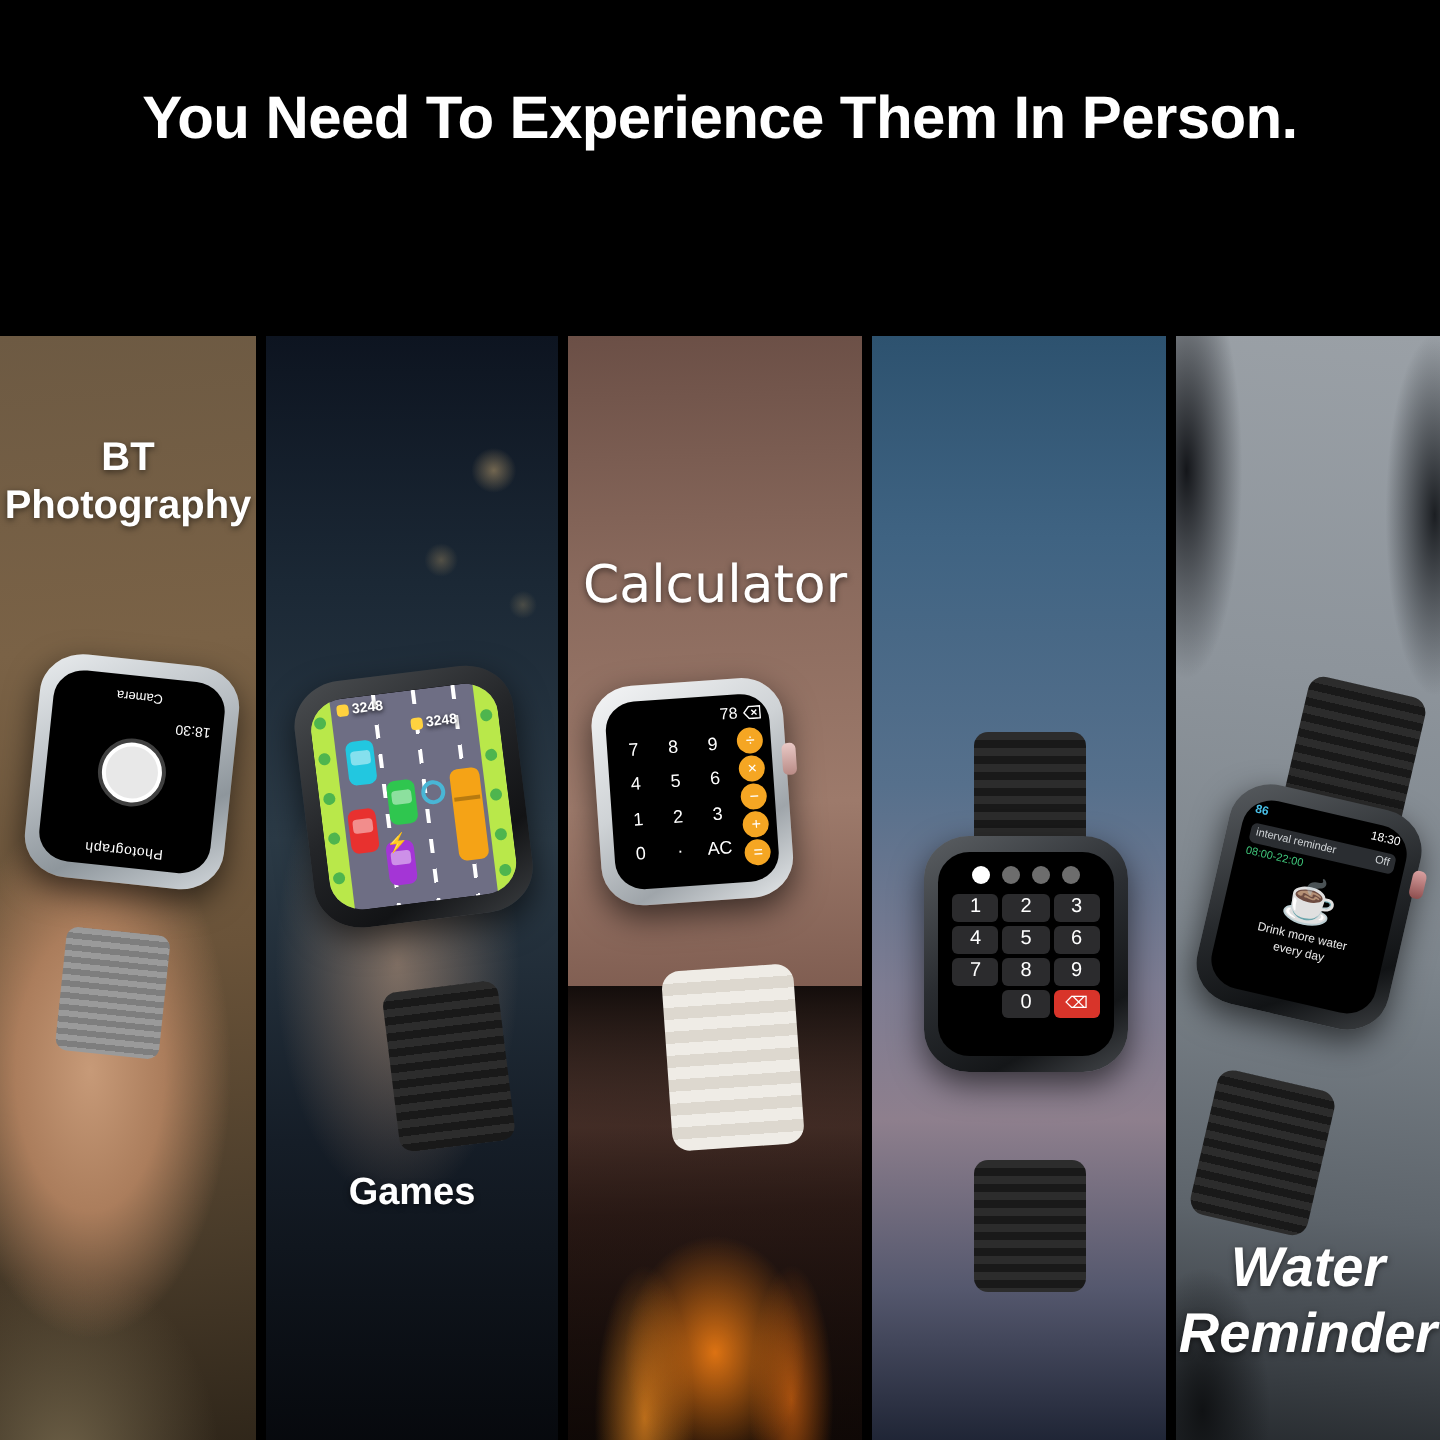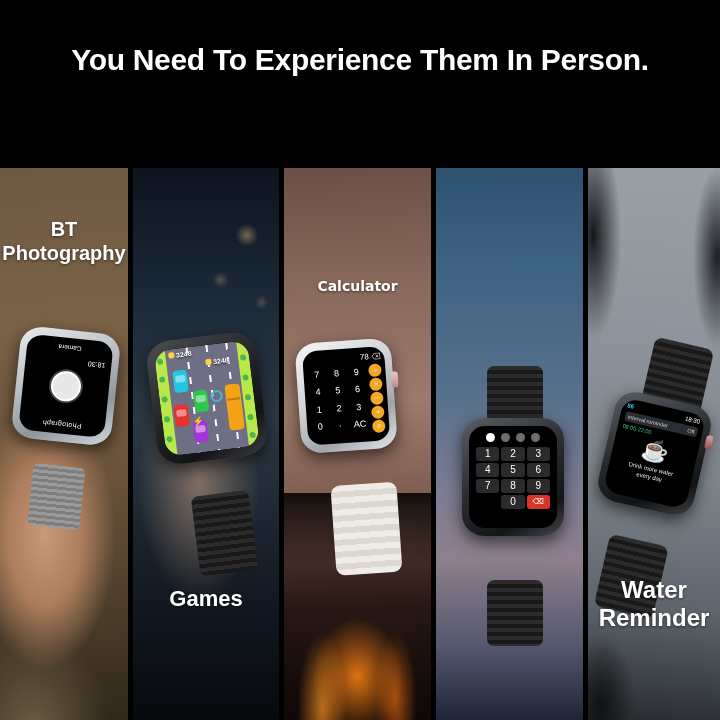--- a/index.html
+++ b/index.html
@@ -69,24 +69,24 @@
   }
 
   
   .cap {
     position: absolute; left: 0; width: 100%;
     text-align: center; color: #fff; font-weight: bold;
     line-height: 1.18; text-shadow: 0 1px 3px rgba(0,0,0,.55);
     z-index: 6;
   }
   .cap-1 { top: 50px;  font-size: 20px; }
-  .cap-2 { top: 418px; font-size: 22px; }
-  .cap-3 { top: 110px; font-size: 14px; font-family: "DejaVu Sans", sans-serif; font-weight: 700; }
+  .cap-2 { top: 418px; font-size: 19px; }
+  .cap-3 { top: 110px; font-size: 26px; font-family: "DejaVu Sans", sans-serif; font-weight: 400; }
   .cap-4 { top: 52px;  font-size: 20px; }
-  .cap-5 { top: 408px; font-size: 24px; }
+  .cap-5 { top: 449px; font-size: 28px; font-style: italic; }
 
   
   .watch { position: absolute; z-index: 4; }
   .case {
     position: relative; border-radius: 22%/18%;
     box-shadow: 0 6px 16px rgba(0,0,0,.6);
   }
   .screen {
     position: absolute; inset: 7%;
     background: #000; border-radius: 18%/15%; overflow: hidden;

